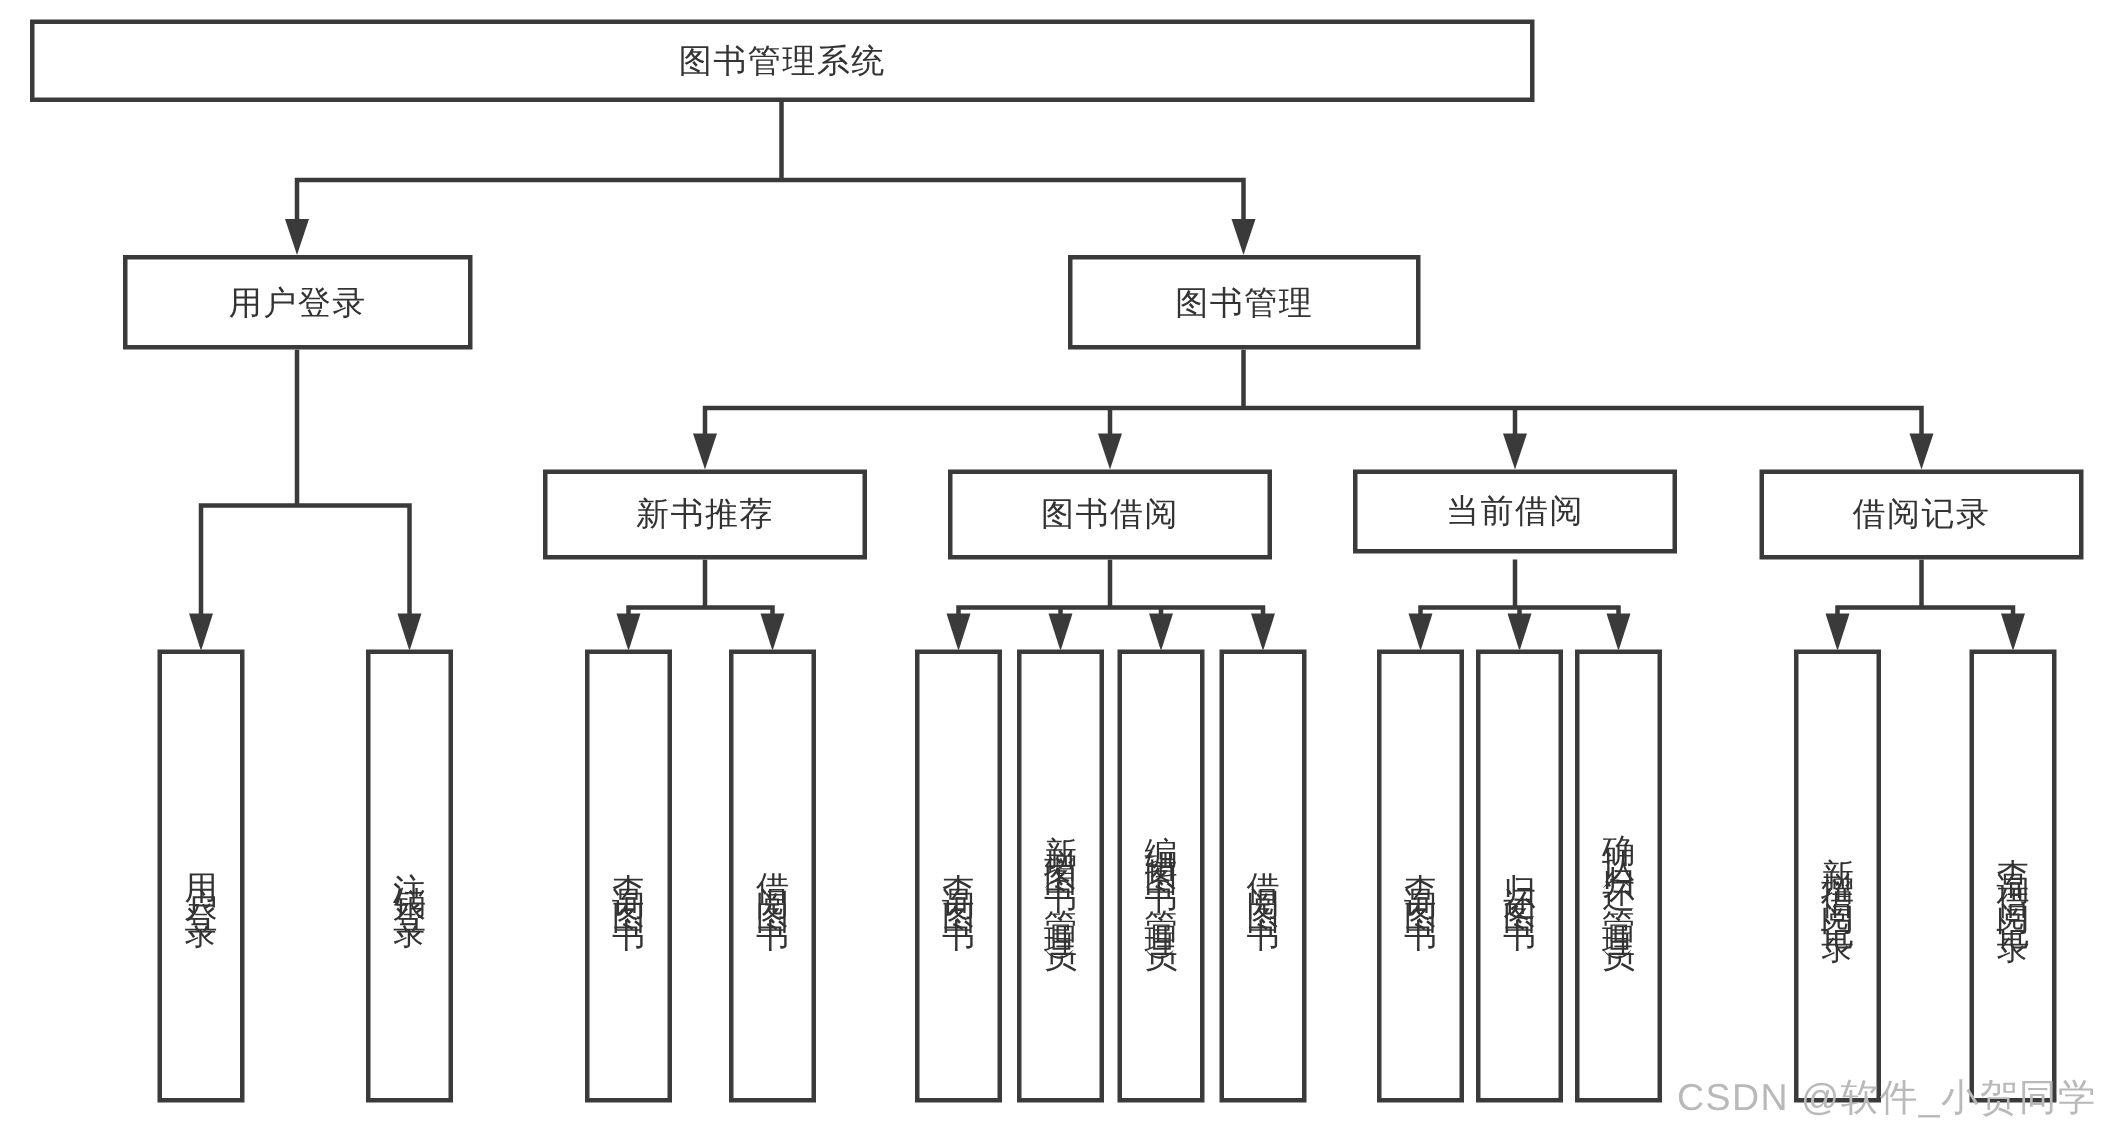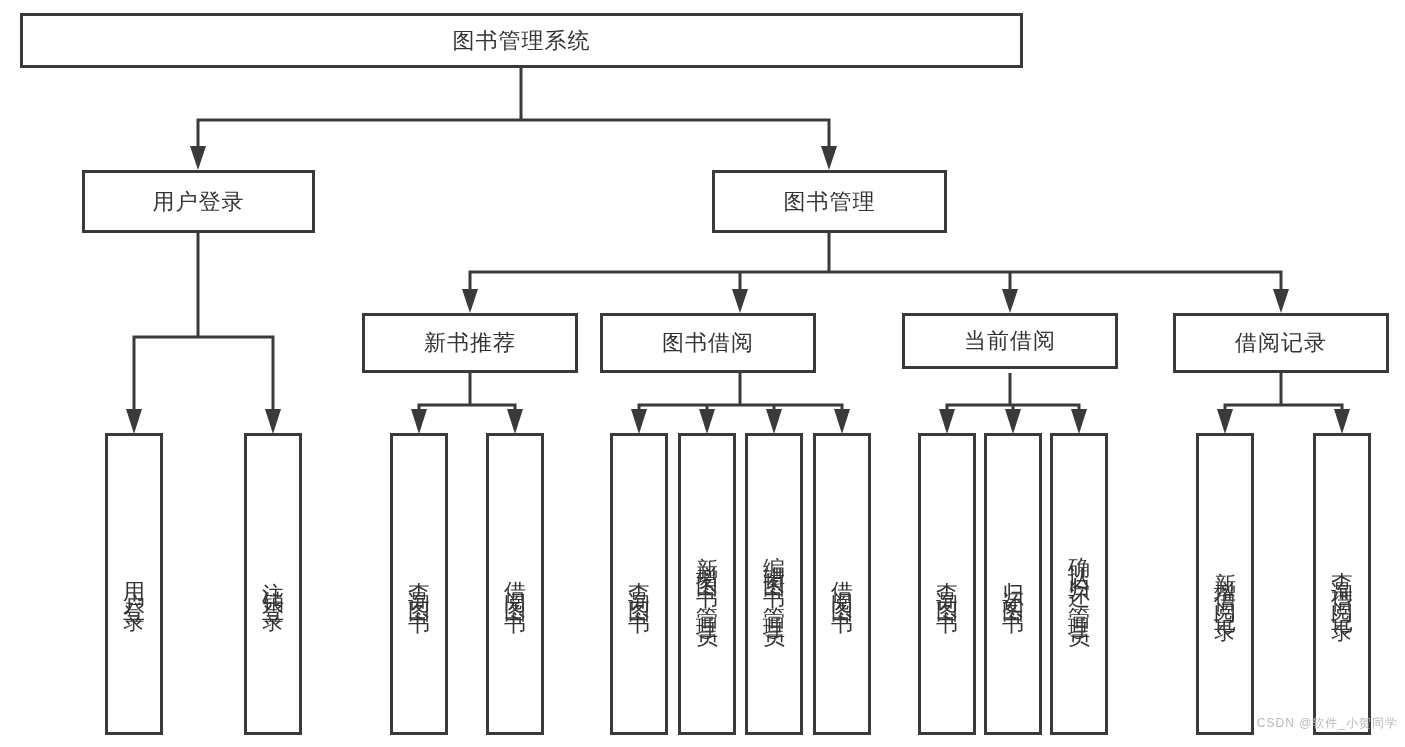--- a/index.html
+++ b/index.html
@@ -41,21 +41,21 @@
     line-height:1;
     color:var(--text);
     white-space:nowrap;
   }
   svg.connectors{
     position:absolute;left:0;top:0;z-index:1;
   }
   .watermark{
     position:absolute;
     right:7px;top:715px;
-    font-size:12px;
+    font-size:25px;
     color:var(--watermark);
     letter-spacing:1px;
     z-index:3;
   }
 </style>
 </head>
 <body>
 
 <div class="canvas">
 
@@ -106,21 +106,21 @@
   <div class="box" style="left:82px;top:170px;width:233px;height:63px;">
     <span>用户登录</span>
   </div>
   <div class="box" style="left:712px;top:170px;width:235px;height:63px;justify-content:center;">
     <span>图书管理</span>
   </div>
 
   <div class="box" style="left:362px;top:313px;width:216px;height:60px;">
     <span>新书推荐</span>
   </div>
-  <div class="box" style="left:600px;top:313px;width:216px;height:60px;">
+  <div class="box" style="left:632px;top:313px;width:216px;height:60px;">
     <span>图书借阅</span>
   </div>
   <div class="box" style="left:902px;top:313px;width:216px;height:56px;">
     <span>当前借阅</span>
   </div>
   <div class="box" style="left:1173px;top:313px;width:216px;height:60px;">
     <span>借阅记录</span>
   </div>
 
   <div class="box leaf" style="left:105px;">

